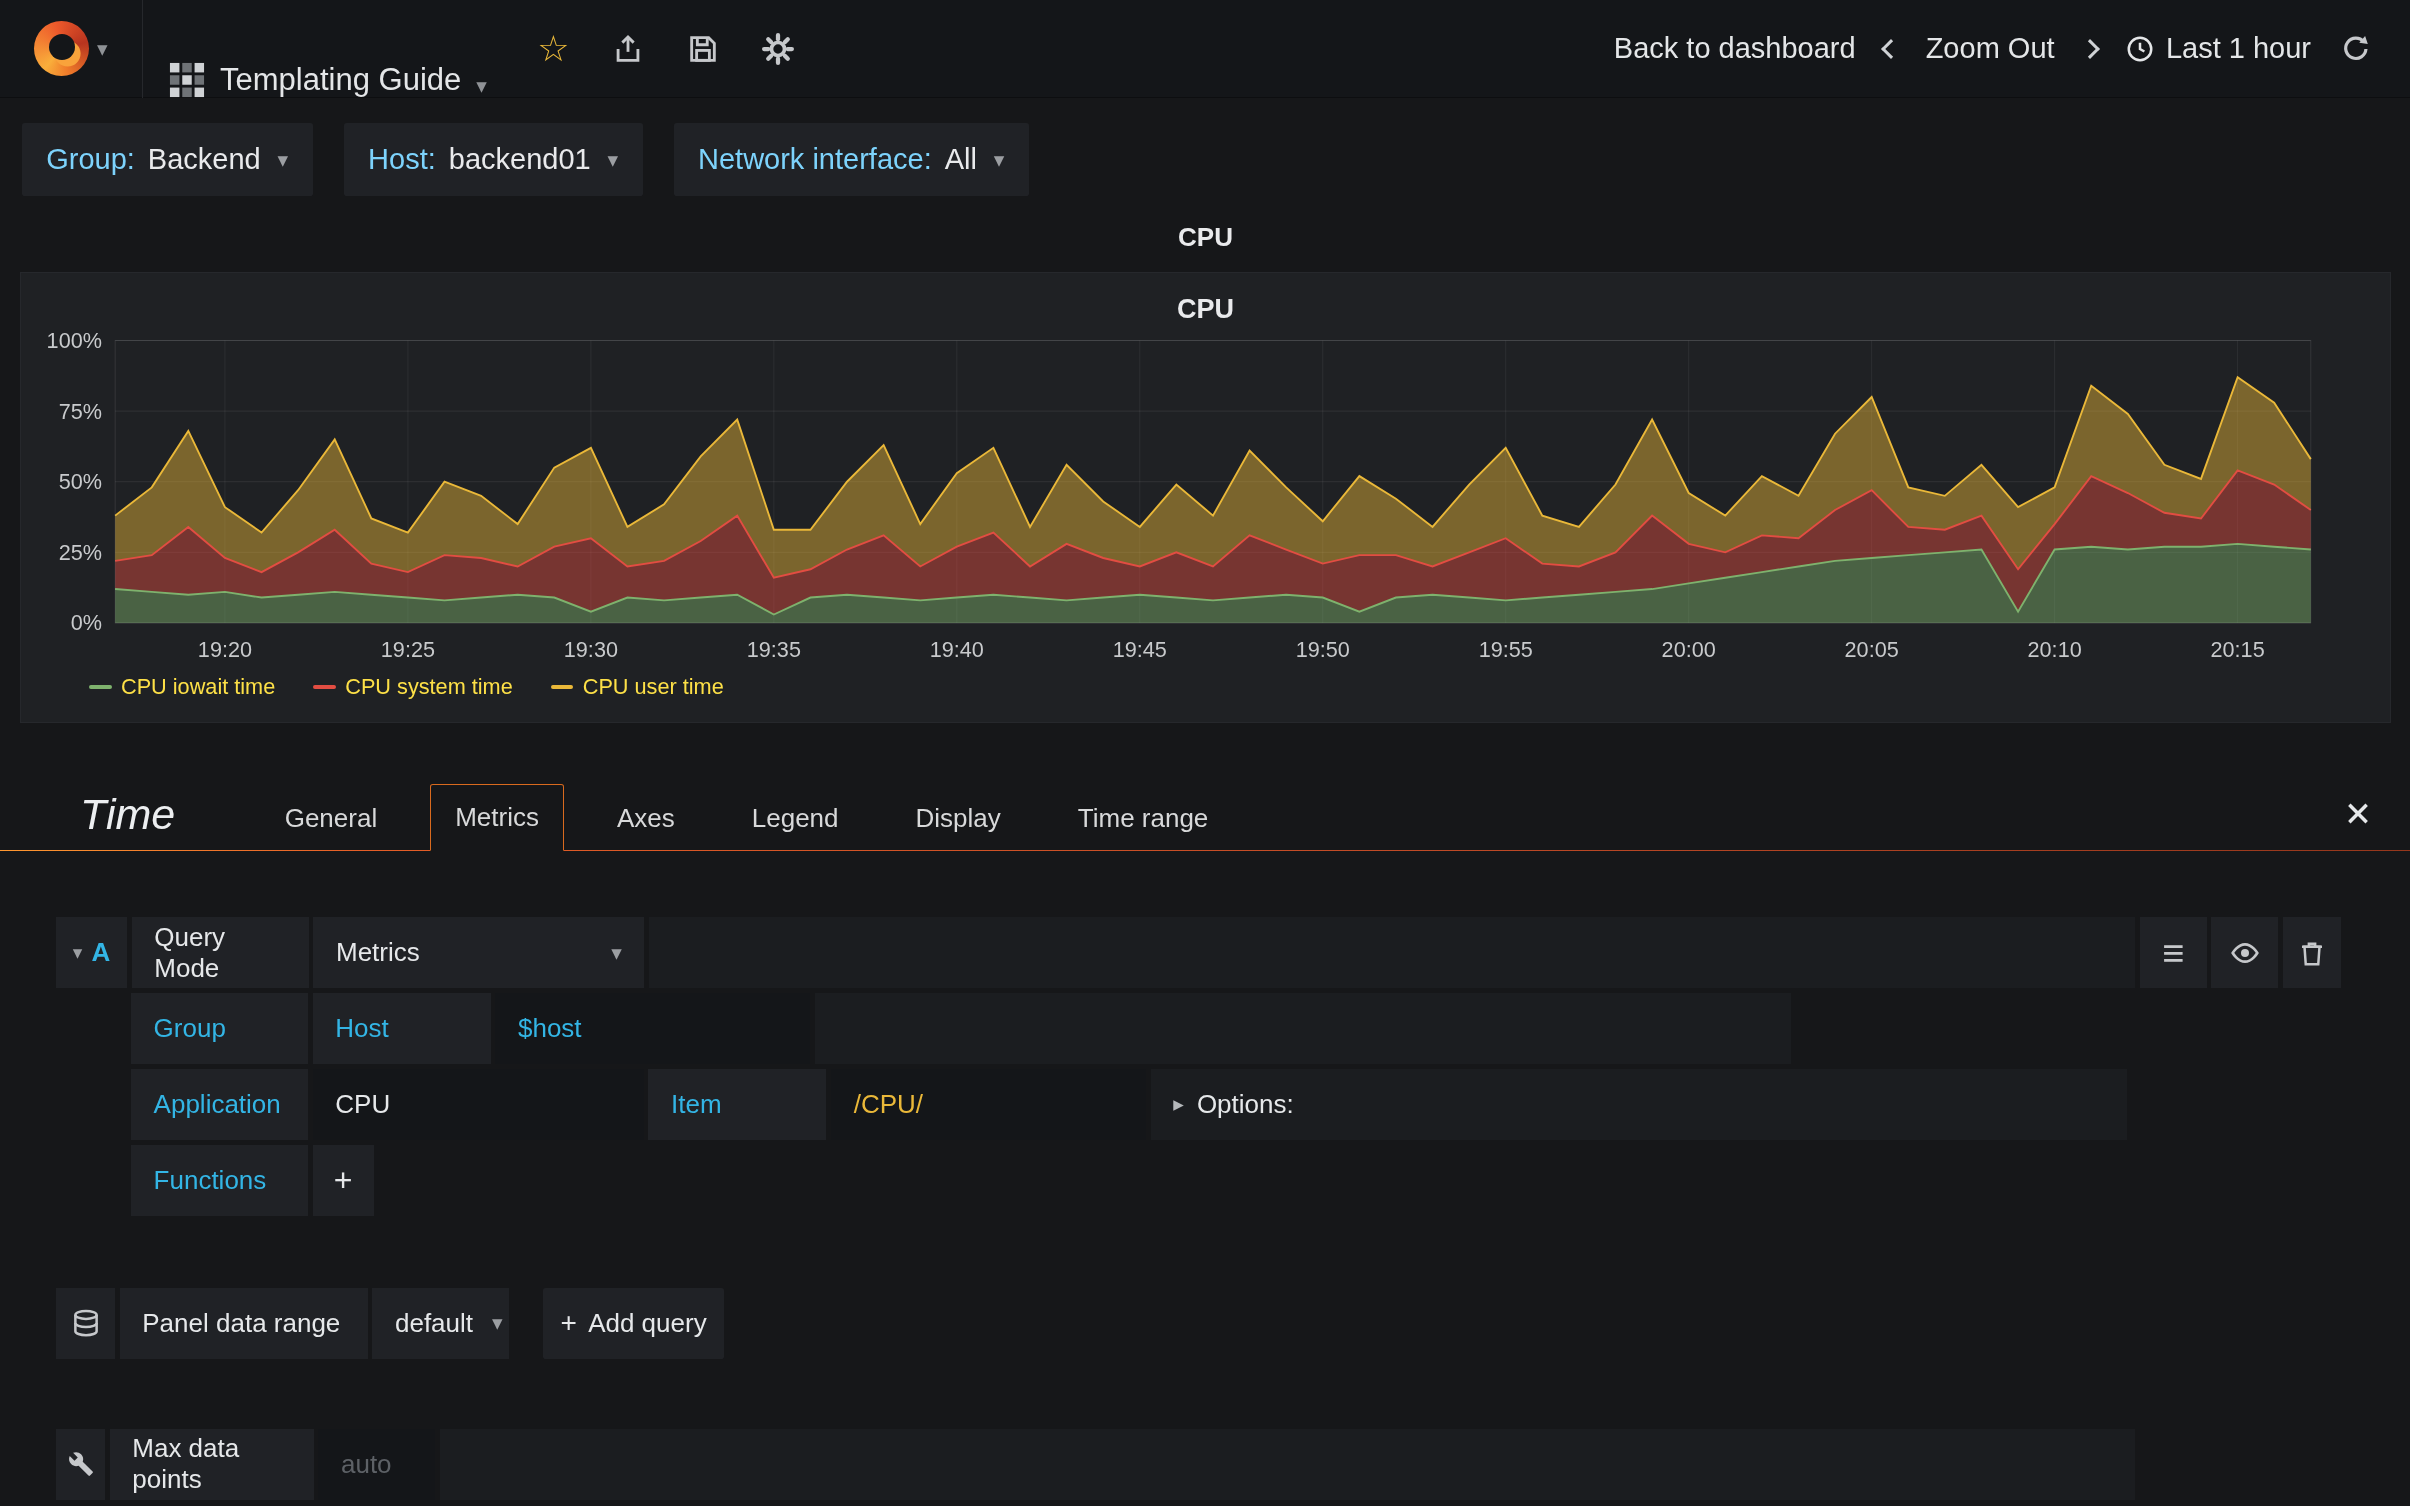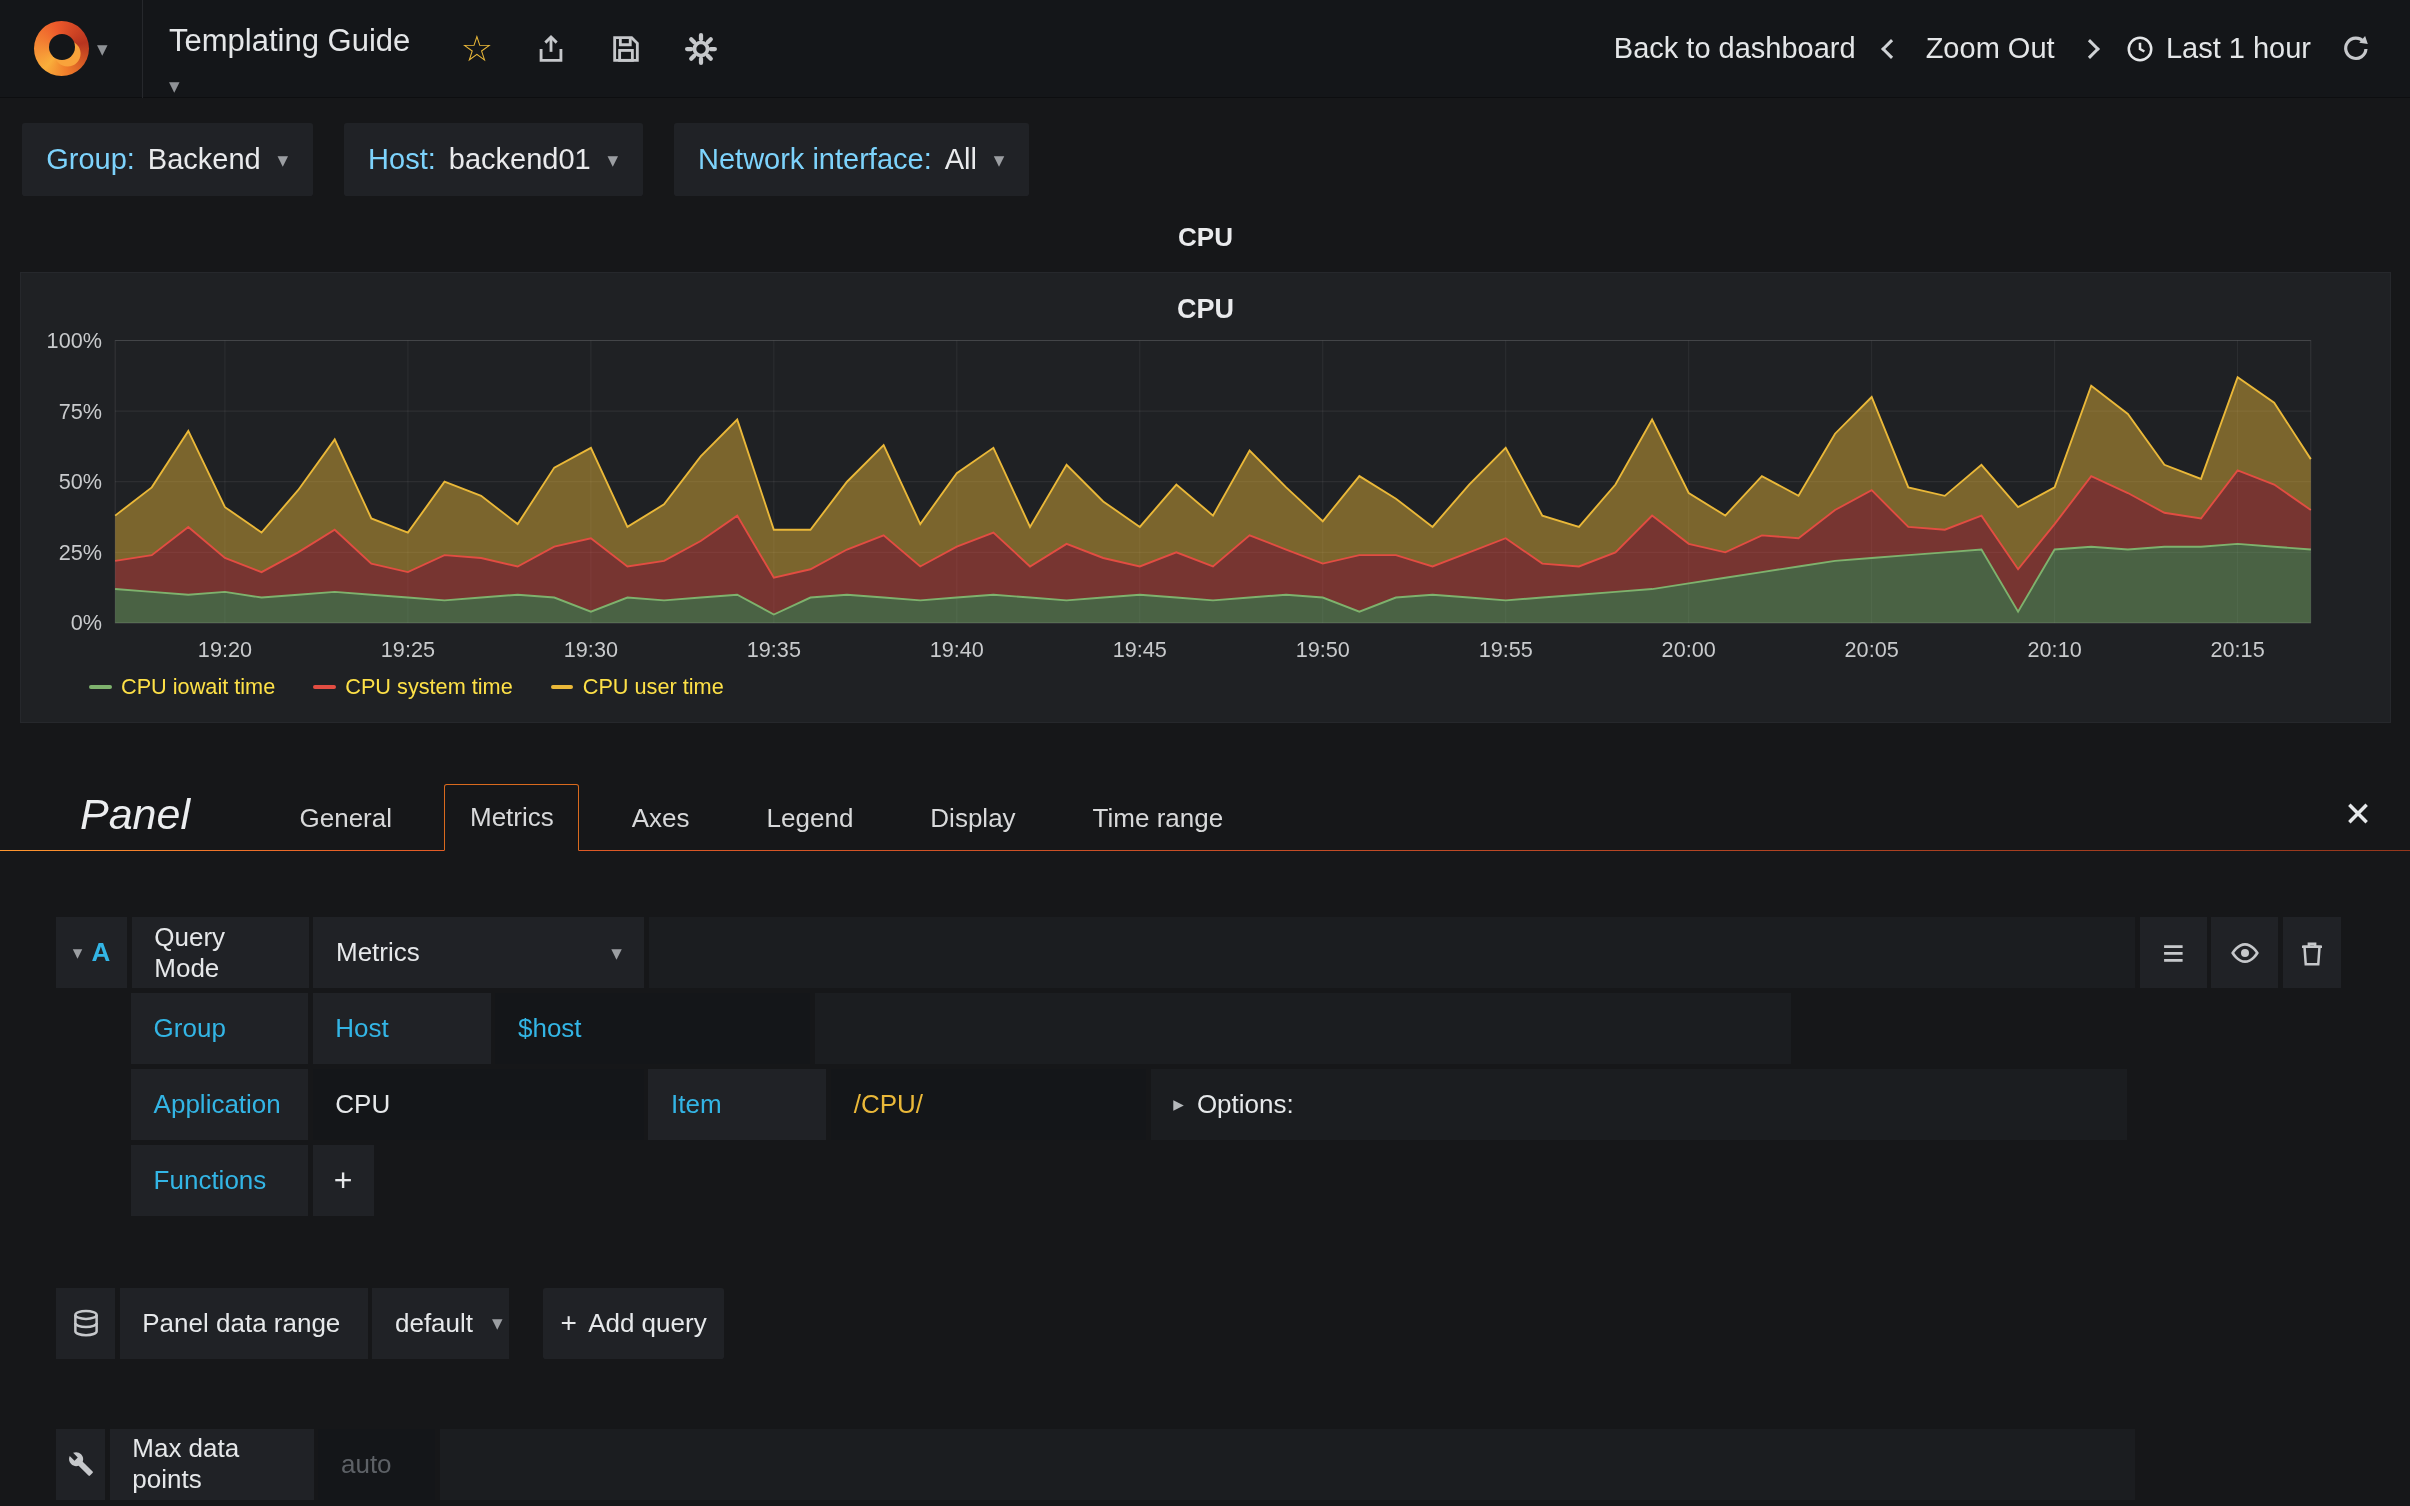--- a/index.html
+++ b/index.html
@@ -11,21 +11,21 @@
   .navbar { height:98px; background:#141619; border-bottom:0.9px solid #0d0e10;
             display:flex; align-items:center; }
   .logo-block { width:143px; height:98px; display:flex; align-items:center; justify-content:center;
                 gap:7.5px; border-right:0.9px solid #26282c; cursor:pointer; }
   .logo-circle { width:55px; height:55px; border-radius:50%;
        background: conic-gradient(from 220deg,#f9ae3b,#ee5a2b 35%,#b8341f 60%,#f07c2a 85%,#f9ae3b);
        position:relative; }
   .logo-circle::after { content:""; position:absolute; left:15px; top:13px; width:26px; height:26px;
        border-radius:50%; background:#141619; box-shadow:5.6px 6.6px 0 0 #f9a33b; }
   .caret { color:#8f9296; font-size:21px; }
-  .dash-picker { display:flex; align-items:flex-start; gap:15px; padding:8px 26px; height:98px; cursor:pointer;flex-direction:column; }
+  .dash-picker { display:flex; align-items:flex-end; gap:15px; padding:0 26px; height:98px; cursor:pointer; }
   .dash-title { font-size:31px; color:#e4e6e8; }
   .nav-icons { display:flex; align-items:center; gap:41px; margin-left:24.5px; }
   .nav-btn { background:none; border:none; cursor:pointer; color:#c6c8cb; display:flex; align-items:center; }
   .star-glyph { font-size:36px; color:#eab839; line-height:1; }
   .gear-svg, .icon-svg { display:block; }
   .nav-right { margin-left:auto; display:flex; align-items:center; gap:28px; padding-right:40px;
                font-size:29px; color:#e4e6e8; }
   .nav-text-btn { cursor:pointer; white-space:nowrap; }
   .chev { display:inline-block; width:14px; height:14px; border:solid #cfd2d5;
           border-width:0 3.8px 3.8px 0; cursor:pointer; }
@@ -259,21 +259,21 @@
       <span>CPU system time</span>
     </span>
     <span class="legend-item">
       <span class="legend-dash" style="background: rgb(234, 184, 57);"></span>
       <span>CPU user time</span>
     </span>
   </div>
 </div>
 
 <div class="editor-header">
-  <span class="panel-type">Panel</span>
+  <span class="panel-type">Time</span>
   <div class="tabs">
     <div class="tab">General</div>
     <div class="tab active">Metrics</div>
     <div class="tab">Axes</div>
     <div class="tab">Legend</div>
     <div class="tab">Display</div>
     <div class="tab">Time range</div>
   </div>
   <button class="close-btn">
     <svg width="26" height="26" viewBox="0 0 24 24" stroke="#e6e8ea" stroke-width="3.2">

